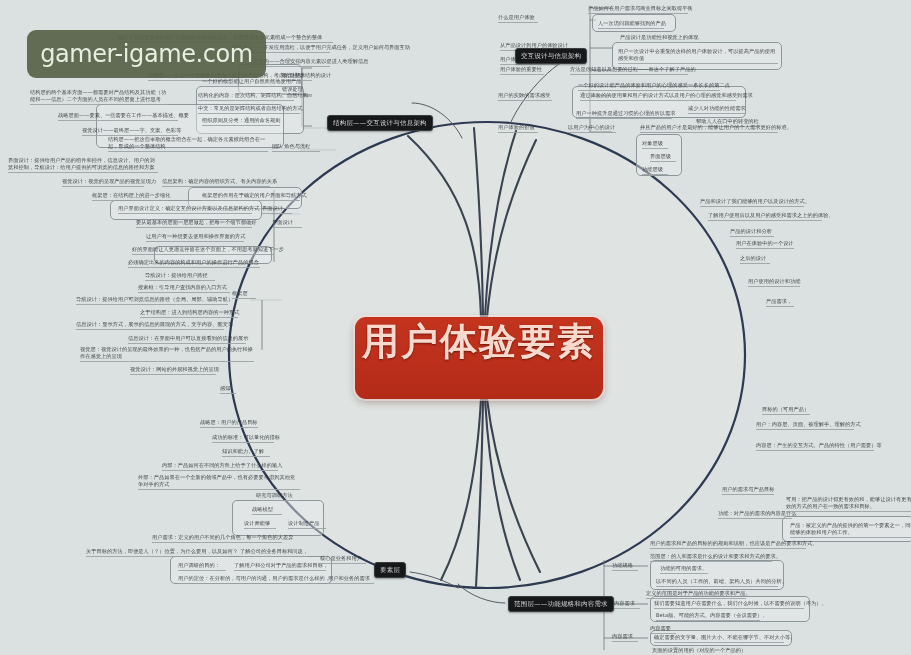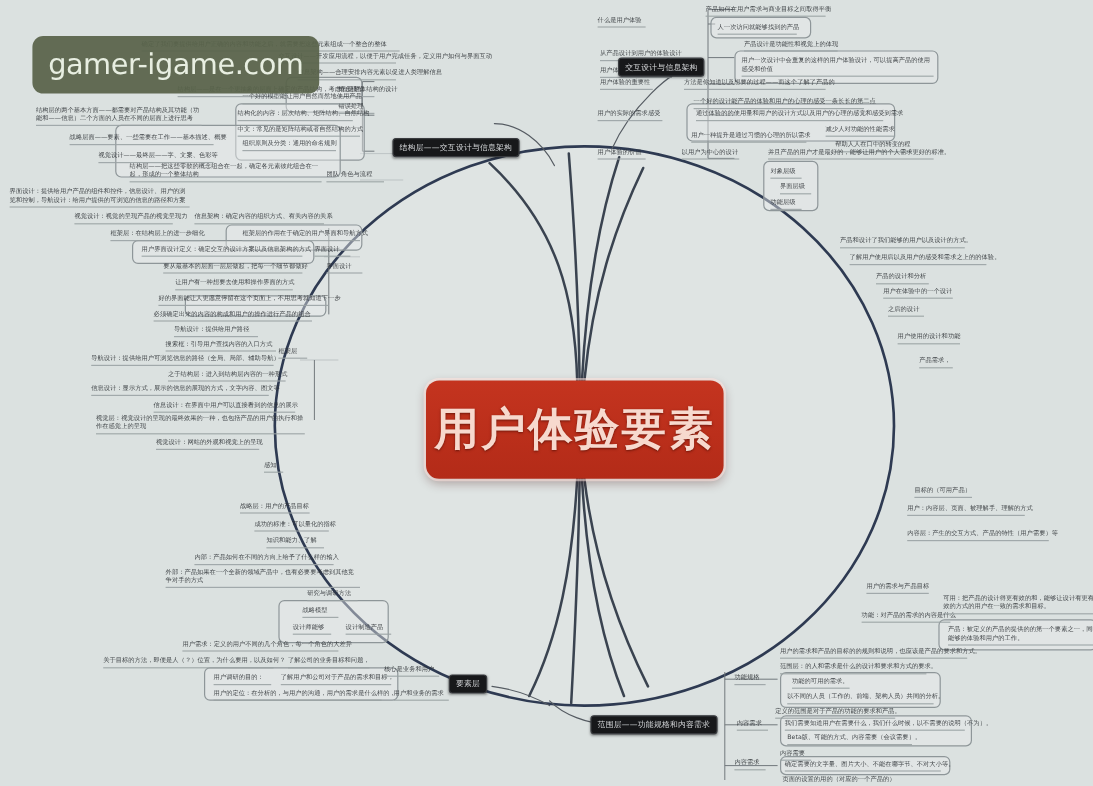--- a/index.html
+++ b/index.html
@@ -34,21 +34,21 @@
     position: absolute;
     left: 355px;
     top: 317px;
     width: 248px;
     height: 82px;
     background: linear-gradient(180deg, #c4341f 0%, #bb2f1b 55%, #b32b18 100%);
     border-radius: 11px;
     box-shadow: 0 0 0 2px rgba(255,228,222,.55),
                 0 3px 9px rgba(60,10,5,.33);
     display: flex;
-    align-items: center;
+    align-items: flex-start;
     justify-content: center;
     z-index: 40;
   }
   #root-node .root-label {
     color: #f7d9ce;
     font-size: 37px;
     font-weight: 700;
     letter-spacing: 2px;
     text-shadow: 0 1px 2px rgba(90,16,6,.8);
     white-space: nowrap;
@@ -191,21 +191,21 @@
   </div>
 
   <div class="chip" style="left:327px; top:95px;margin-top:20px;">
     <span>结构层——交互设计与信息架构</span>
   </div>
 
   <div class="chip" style="left:515px; top:48px;">
     <span>交互设计与信息架构</span>
   </div>
 
-  <div class="chip" style="left:492px; top:596px;">
+  <div class="chip" style="left:508px; top:596px;">
     <span>范围层——功能规格和内容需求</span>
   </div>
 
   <div class="chip" style="left:374px; top:562px;">
     <span>要素层</span>
   </div>
 
   <div id="leaf-layer">
       <div class="leaf" style="left: 118px; top: 34px; width: 215px;"><span>确定了我们要提供给用户正确的内容和功能之后，就需要把这些元素组成一个整合的整体</span></div>
       <div class="leaf" style="left: 232px; top: 44px; width: 98px;"><span>交互设计——开发应用流程，以便于用户完成任务，定义用户如何与界面互动</span></div>

